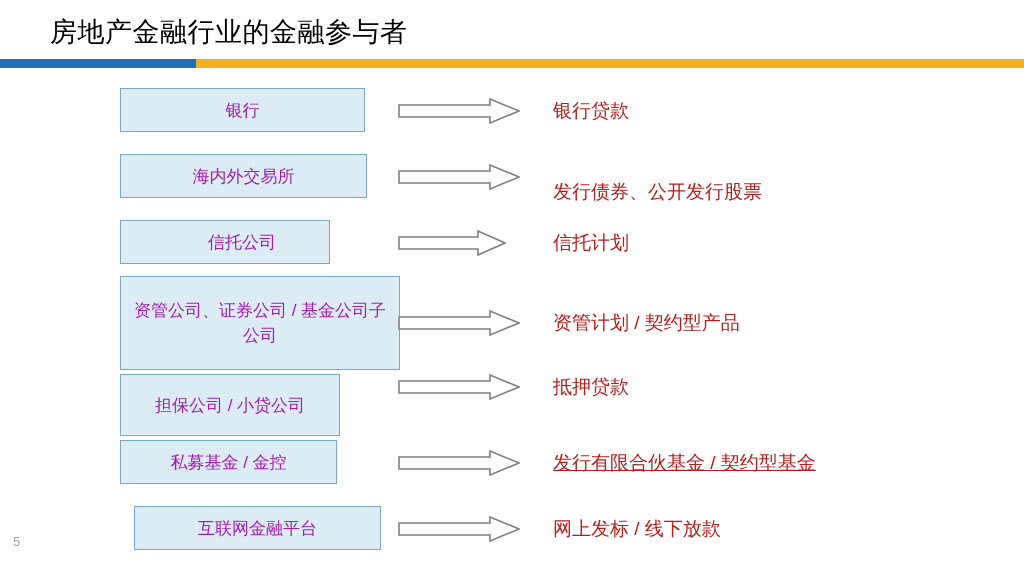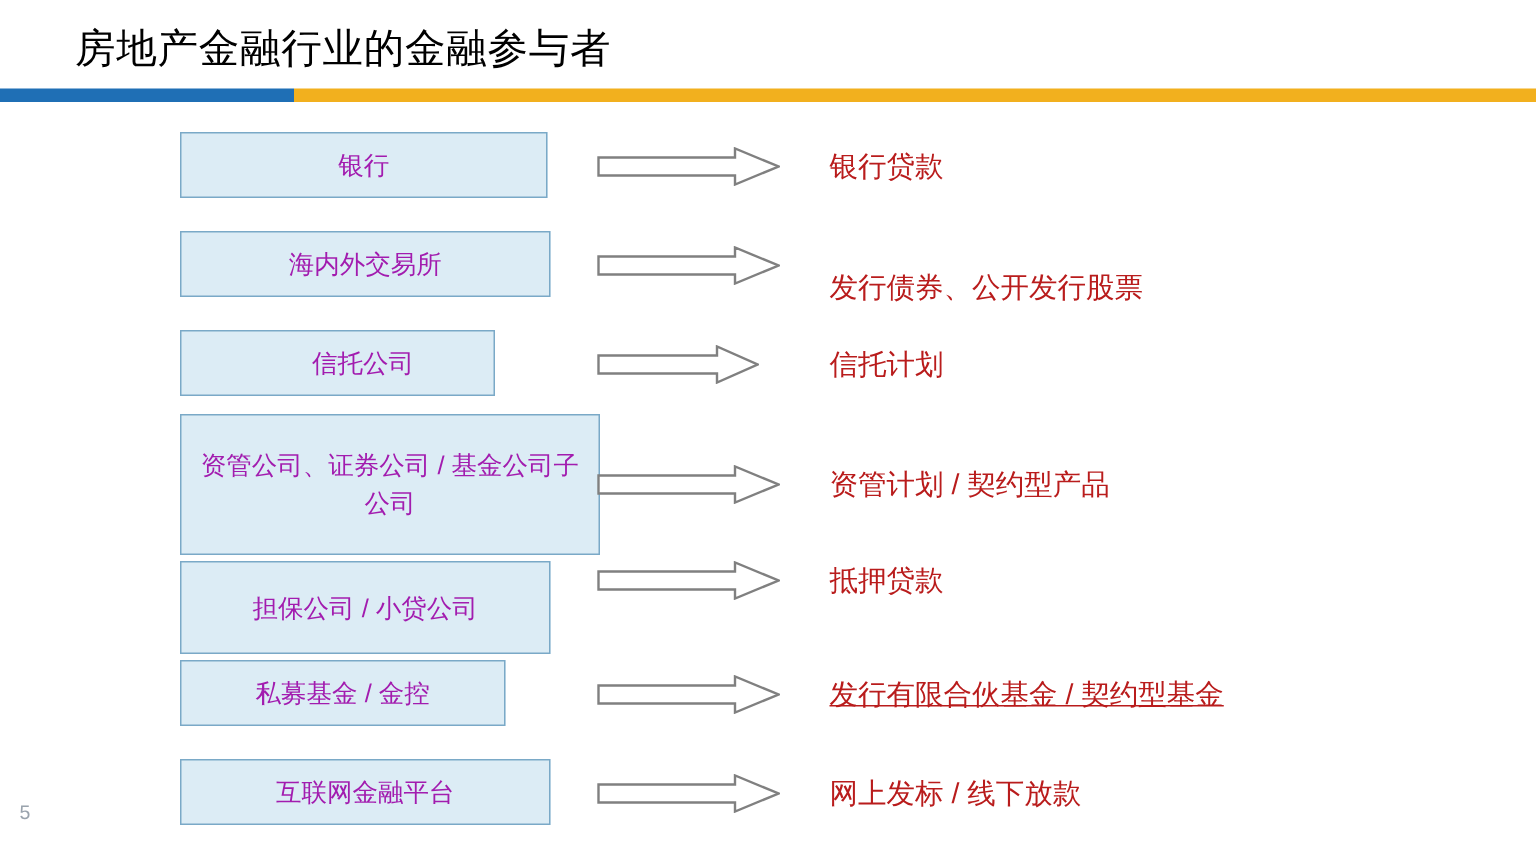--- a/index.html
+++ b/index.html
@@ -126,37 +126,37 @@
     <div class="label" style="top:162px;">信托计划</div>
 
     <div class="box" style="top:208px; width:280px; height:94px;">资管公司、证券公司 / 基金公司子公司</div>
     <div class="arrow" style="top:242px;">
       <svg width="122" height="26" viewBox="0 0 122 26" xmlns="http://www.w3.org/2000/svg">
         <polygon points="1,7 92,7 92,1 121,13 92,25 92,19 1,19" fill="#ffffff" stroke="#808080" stroke-width="1.6"></polygon>
       </svg>
     </div>
     <div class="label" style="top:242px;">资管计划 / 契约型产品</div>
 
-    <div class="box" style="top:306px; width:247px; height:62px;">担保公司 / 小贷公司</div>
+    <div class="box" style="top:306px; width:220px; height:62px;">担保公司 / 小贷公司</div>
     <div class="arrow" style="top:306px;">
       <svg width="122" height="26" viewBox="0 0 122 26" xmlns="http://www.w3.org/2000/svg">
         <polygon points="1,7 92,7 92,1 121,13 92,25 92,19 1,19" fill="#ffffff" stroke="#808080" stroke-width="1.6"></polygon>
       </svg>
     </div>
     <div class="label" style="top:306px;">抵押贷款</div>
 
     <div class="box" style="top:372px; width:217px; height:44px;">私募基金 / 金控</div>
     <div class="arrow" style="top:382px;">
       <svg width="122" height="26" viewBox="0 0 122 26" xmlns="http://www.w3.org/2000/svg">
         <polygon points="1,7 92,7 92,1 121,13 92,25 92,19 1,19" fill="#ffffff" stroke="#808080" stroke-width="1.6"></polygon>
       </svg>
     </div>
     <div class="label" style="top:382px;text-decoration:underline;">发行有限合伙基金 / 契约型基金</div>
 
-    <div class="box" style="top:438px; width:247px; height:44px;">互联网金融平台</div>
+    <div class="box" style="top:438px; width:247px; height:44px;margin-left:14px;">互联网金融平台</div>
     <div class="arrow" style="top:448px;">
       <svg width="122" height="26" viewBox="0 0 122 26" xmlns="http://www.w3.org/2000/svg">
         <polygon points="1,7 92,7 92,1 121,13 92,25 92,19 1,19" fill="#ffffff" stroke="#808080" stroke-width="1.6"></polygon>
       </svg>
     </div>
     <div class="label" style="top:448px;">网上发标 / 线下放款</div>
 
   </div>
 
   <div class="page-number">5</div>

